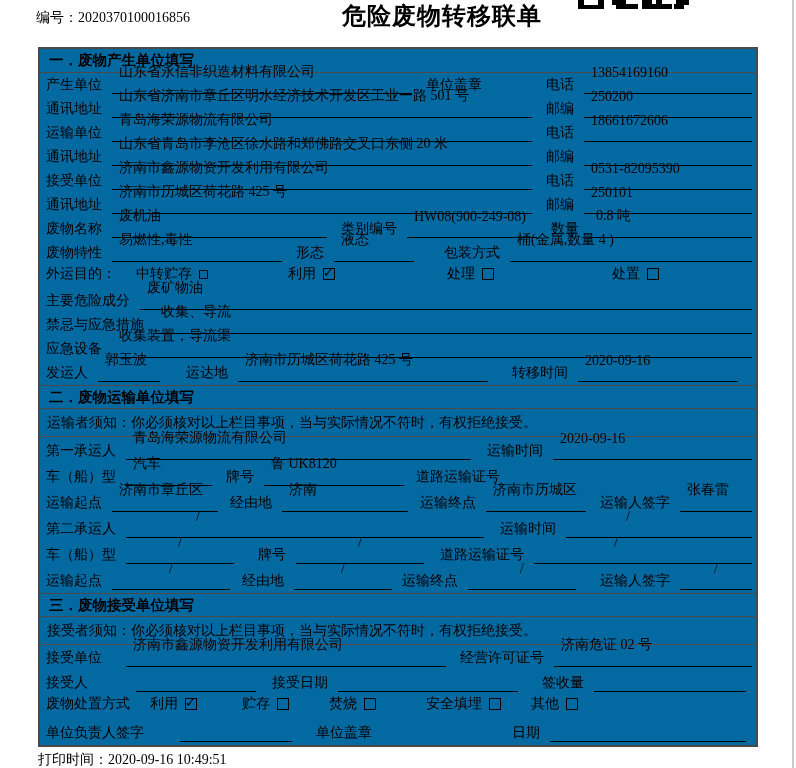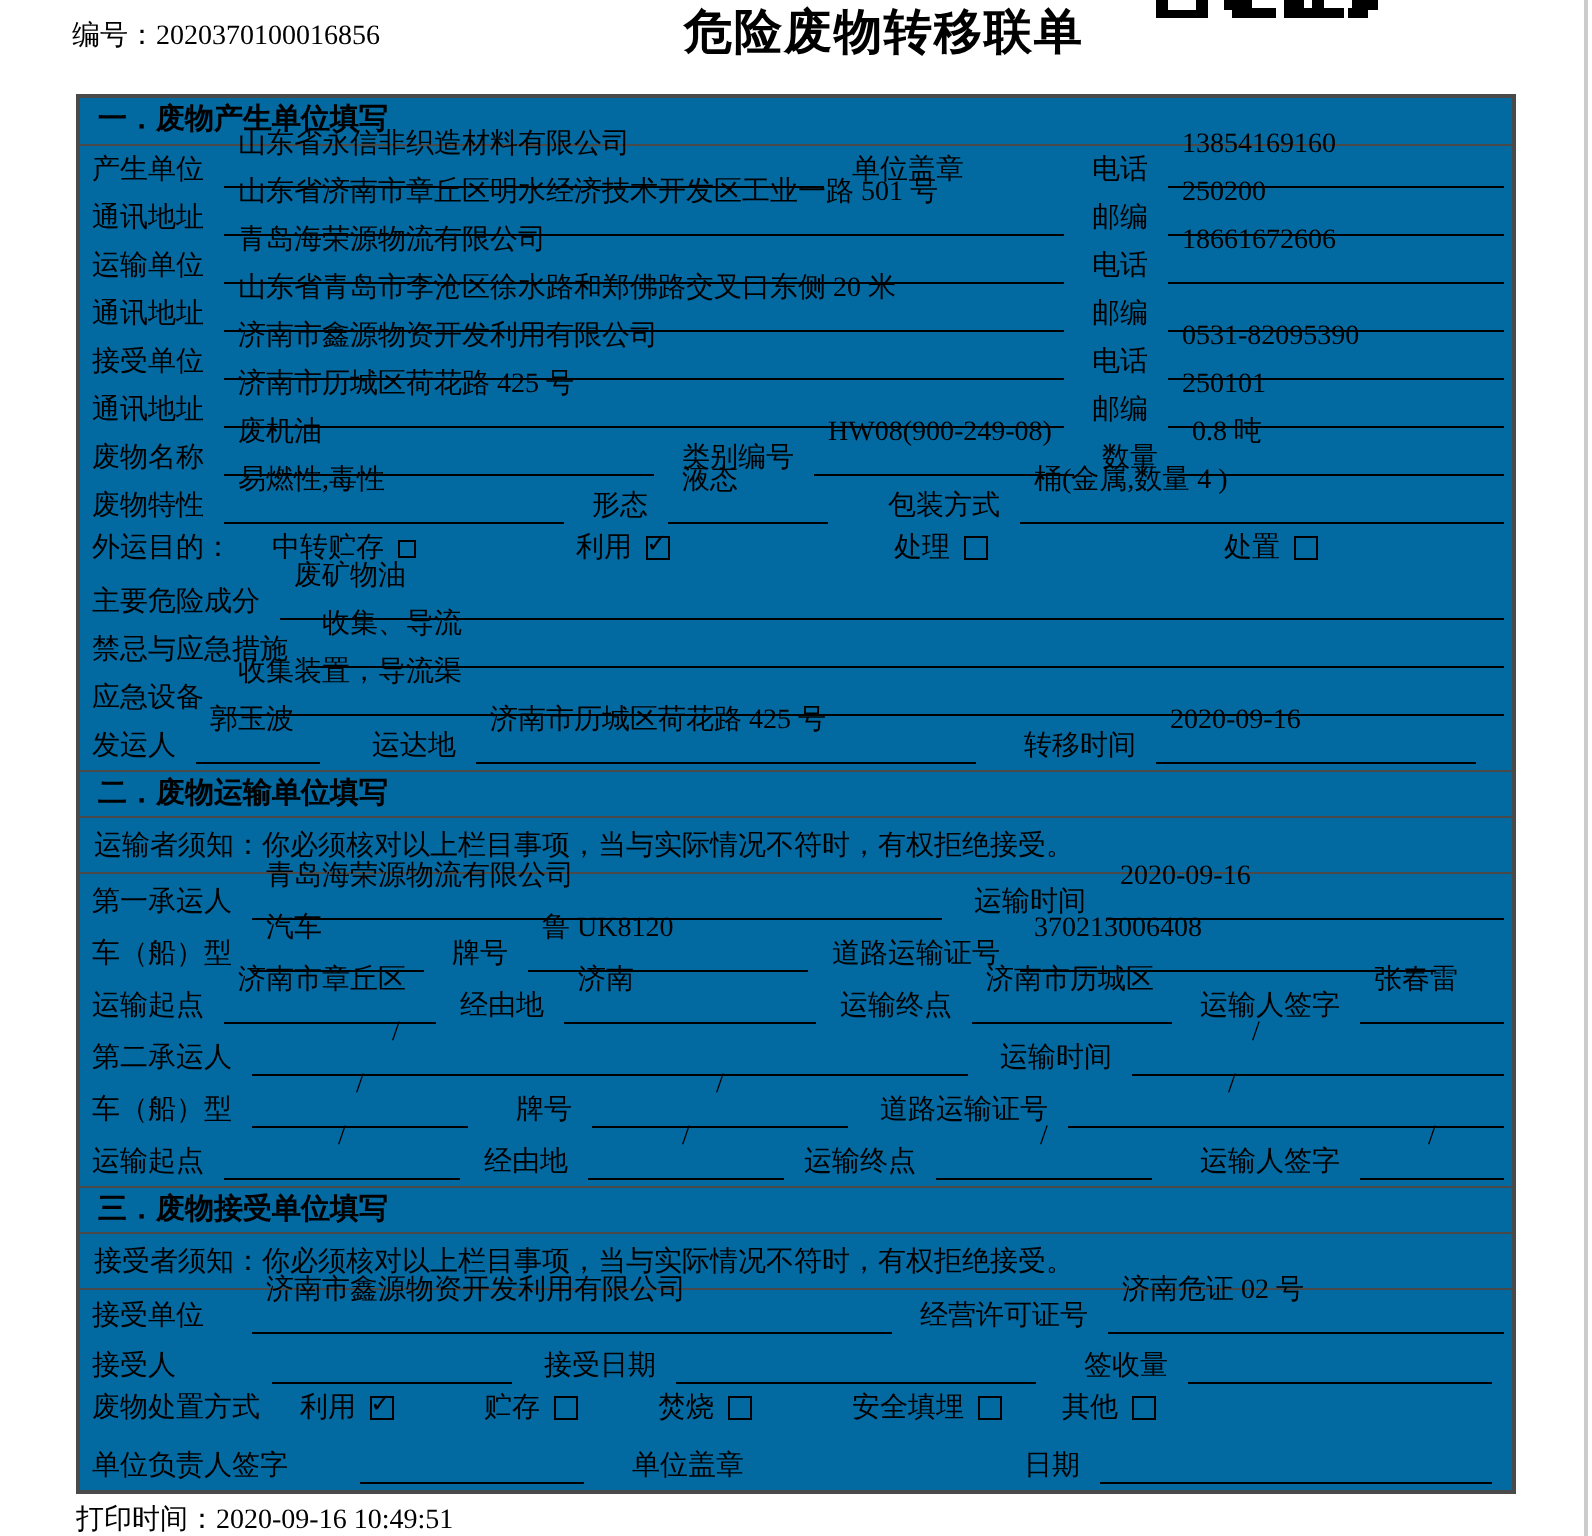--- a/index.html
+++ b/index.html
@@ -192,21 +192,20 @@
         <span class="lbl" style="margin-left:16px">运输时间</span>
         <span class="val fill">2020-09-16</span>
       </div>
 
       <div class="row">
         <span class="lbl">车（船）型</span>
         <span class="val" style="width:86px">汽车</span>
         <span class="lbl" style="margin-left:14px">牌号</span>
         <span class="val" style="width:140px">鲁 UK8120</span>
         <span class="lbl" style="margin-left:12px">道路运输证号</span>
-        <span class="val fill" style="margin-right:34px">370213006408</span>
       </div>
 
       <div class="row">
         <span class="lbl">运输起点</span>
         <span class="val" style="width:106px">济南市章丘区</span>
         <span class="lbl" style="margin-left:12px">经由地</span>
         <span class="val" style="width:126px">济南</span>
         <span class="lbl" style="margin-left:12px">运输终点</span>
         <span class="val" style="width:100px">济南市历城区</span>
         <span class="lbl" style="margin-left:14px">运输人签字</span>

